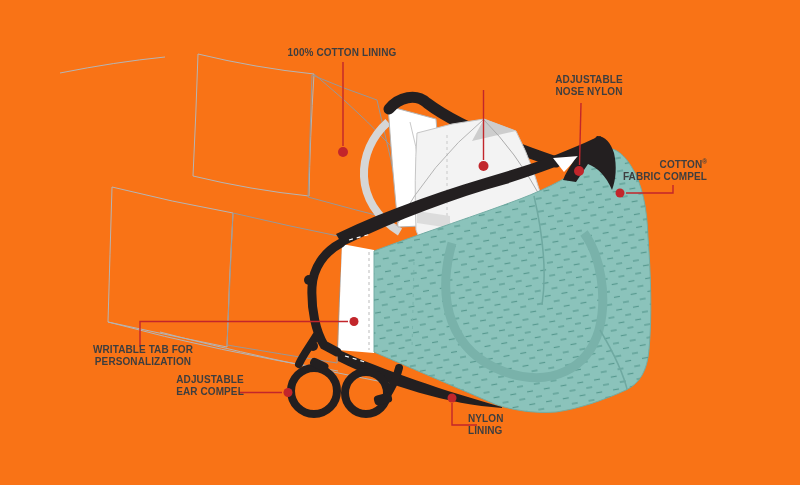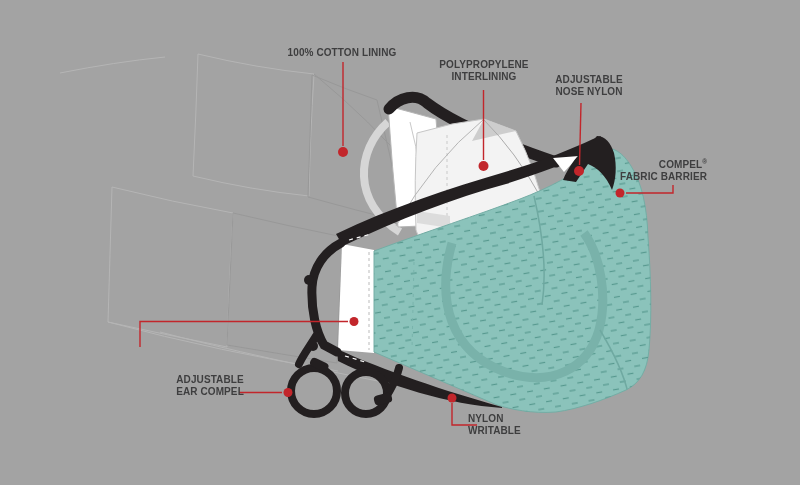--- a/index.html
+++ b/index.html
@@ -1,17 +1,17 @@
 <!DOCTYPE html>
 <html style="--c-teal: #8BC3BB; --c-tealdark: #79B2AA; --c-tealedge: #74ADA5; --c-stitch: #57998F; --c-ink: #231F20; --c-red: #C2262B; --c-text: #3E3E3F; --c-wire: #B5B5B5; --c-wiredark: #989898; --c-panel: #F3F3F3; --c-panelshadow: #CDCDCD; --c-crescent: #D6D6D6; --c-background: #FFFFFF;"><head>
 <meta charset="utf-8">
 <style>
   html,body{margin:0;padding:0;background:#fff;}
   .stage{
-    position:relative;width:800px;height:485px;overflow:hidden;background:#a3a3a3;
+    position:relative;width:800px;height:485px;overflow:hidden;background:#f97316;
     font-family:"Liberation Sans", sans-serif;
   }
   .stage svg{position:absolute;left:0;top:0;}
   .lbl{
     position:absolute;
     font:600 10px/12px "Liberation Sans", sans-serif;
     color:var(--c-text,#3E3E3F);
     letter-spacing:.1px;
     text-align:center;
     transform:translateX(-50%);
@@ -125,39 +125,39 @@
       <circle cx="288" cy="392.5" r="4.5"></circle>
       <circle cx="452" cy="398" r="4.5"></circle>
     </g>
   </g>
 </svg>
 
 <div class="lbl" style="left:342px;top:47px">
   <div>100% COTTON LINING</div>
 </div>
 
-<div class="lbl" style="left:484px;top:59px">
-  <div>POLYPROPYLENE</div>
-  <div>INTERLINING</div>
-</div>
 
 <div class="lbl" style="left:589px;top:74px">
   <div>ADJUSTABLE</div>
   <div>NOSE NYLON</div>
 </div>
 
 <div class="lbl align-right" style="right:93px;top:156px">
-  <div><span>COMPEL</span><sup>®</sup></div>
-  <div>FABRIC BARRIER</div>
+  <div><span>COTTON</span><sup>®</sup></div>
+  <div>FABRIC COMPEL</div>
 </div>
 
+<div class="lbl" style="left:143px;top:344px">
+  <div>WRITABLE TAB FOR</div>
+  <div>PERSONALIZATION</div>
+</div>
 
 <div class="lbl" style="left:210px;top:374px">
   <div>ADJUSTABLE</div>
   <div>EAR COMPEL</div>
 </div>
 
 <div class="lbl align-left" style="left:468px;top:413px">
   <div>NYLON</div>
-  <div>WRITABLE</div>
+  <div>LINING</div>
 </div>
 
 </div>
 
 </body></html>

